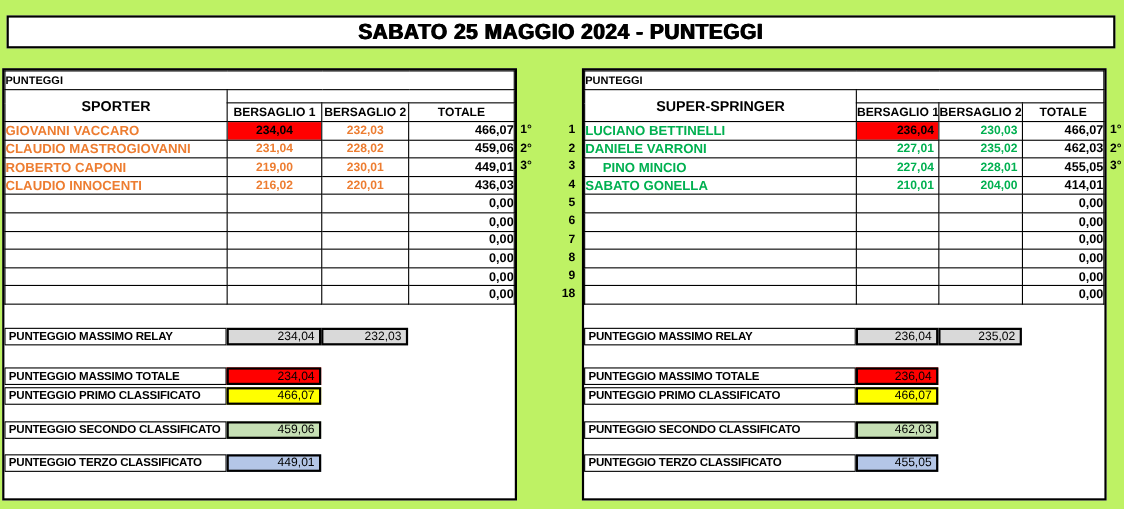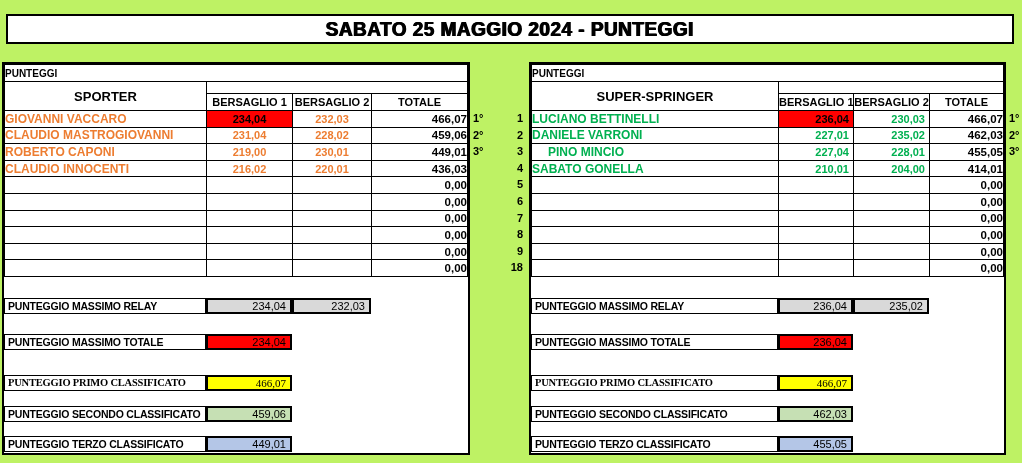--- a/index.html
+++ b/index.html
@@ -57,21 +57,21 @@
   .sumrow .slabel{border:1.5px solid #000;box-sizing:border-box;background:#fff;
                   font-weight:bold;font-size:10.5px;letter-spacing:-.2px;
                   display:flex;align-items:center;padding-left:3px;overflow:hidden;
                   white-space:nowrap;}
   .block-left  .slabel{width:202px;} .block-right .slabel{width:247px;}
   .sumrow .sval{border:2px solid #000;box-sizing:border-box;font-size:11px;
                 display:flex;align-items:center;justify-content:flex-end;
                 padding-right:4px;}
   .block-left  .sval.v1{width:86px;} .block-left  .sval.v2{width:79px;}
   .block-right .sval.v1{width:75px;} .block-right .sval.v2{width:76px;}
-  .m-relay{margin-top:21px;} .m-max{margin-top:20px;} .m-first{margin-top:25px;font-family:Liberation Serif, serif;}
+  .m-relay{margin-top:21px;} .m-max{margin-top:20px;} .m-first{margin-top:2px;}
   .m-second{margin-top:15px;} .m-third{margin-top:14px;}
 </style>
 </head>
 <body>
 
 <div class="canvas">
   <div class="title-box">
     <span class="title-text">SABATO 25 MAGGIO 2024 - PUNTEGGI</span>
   </div>
   <div id="blocks">

